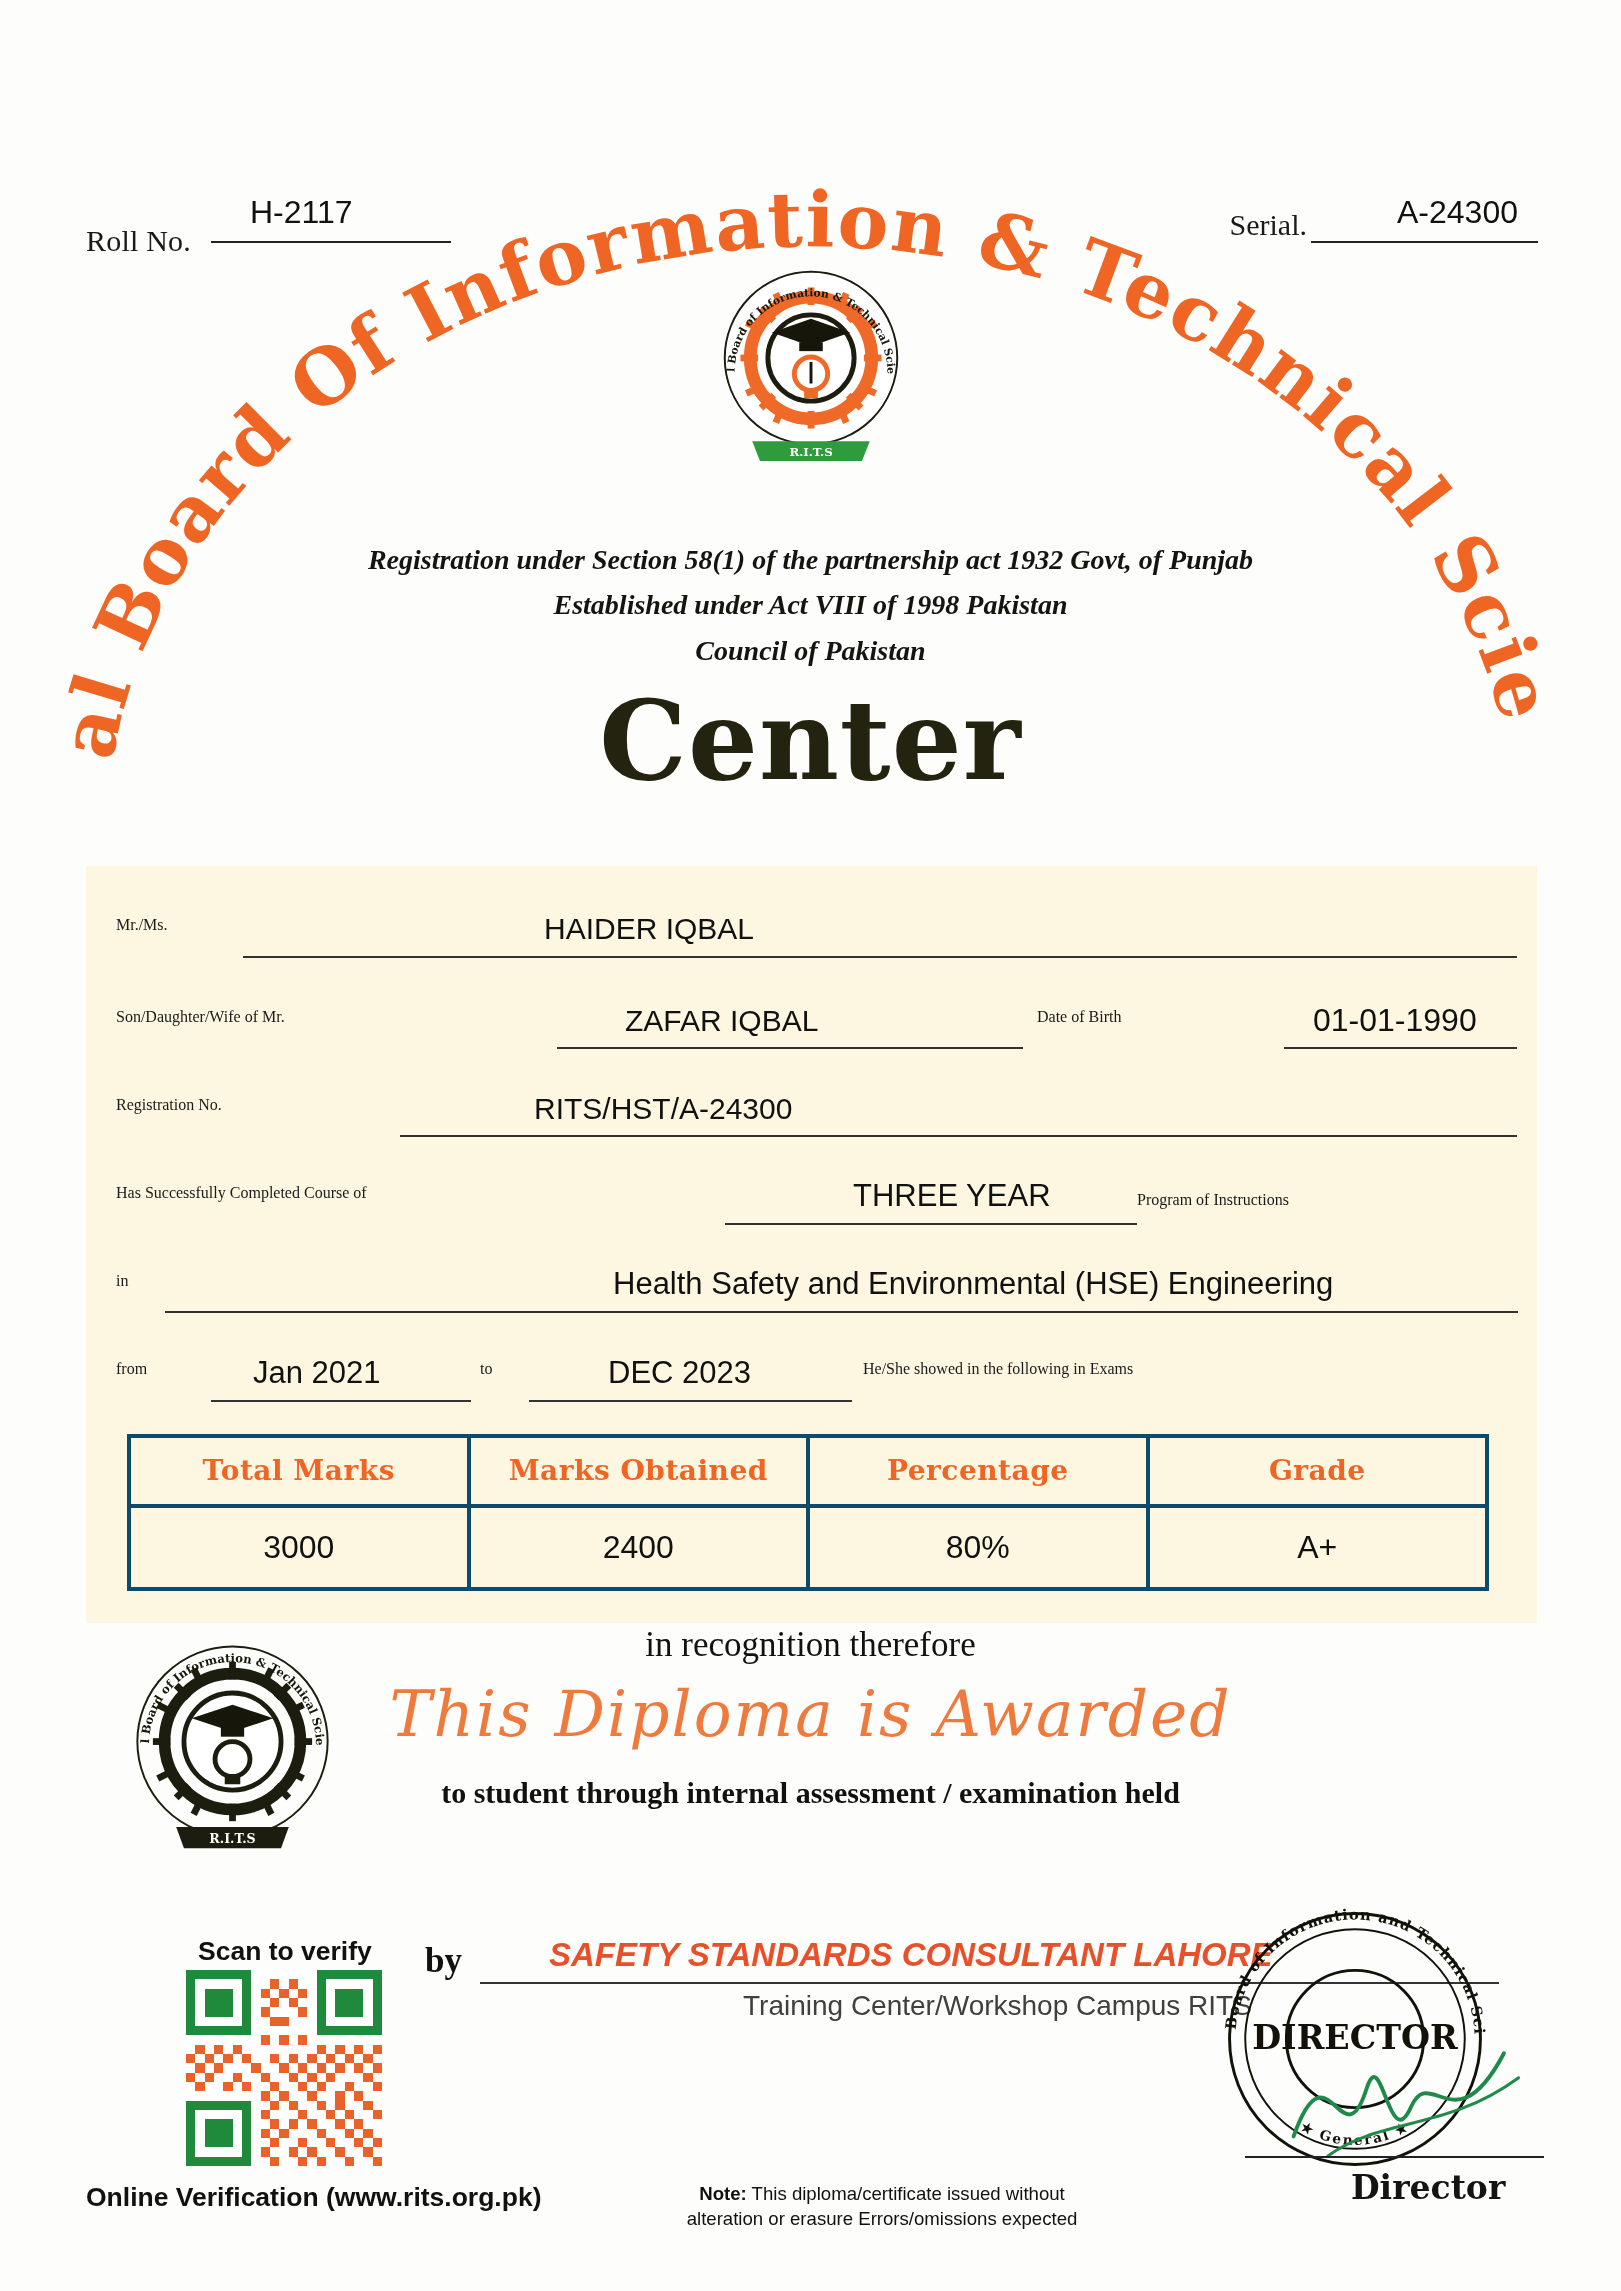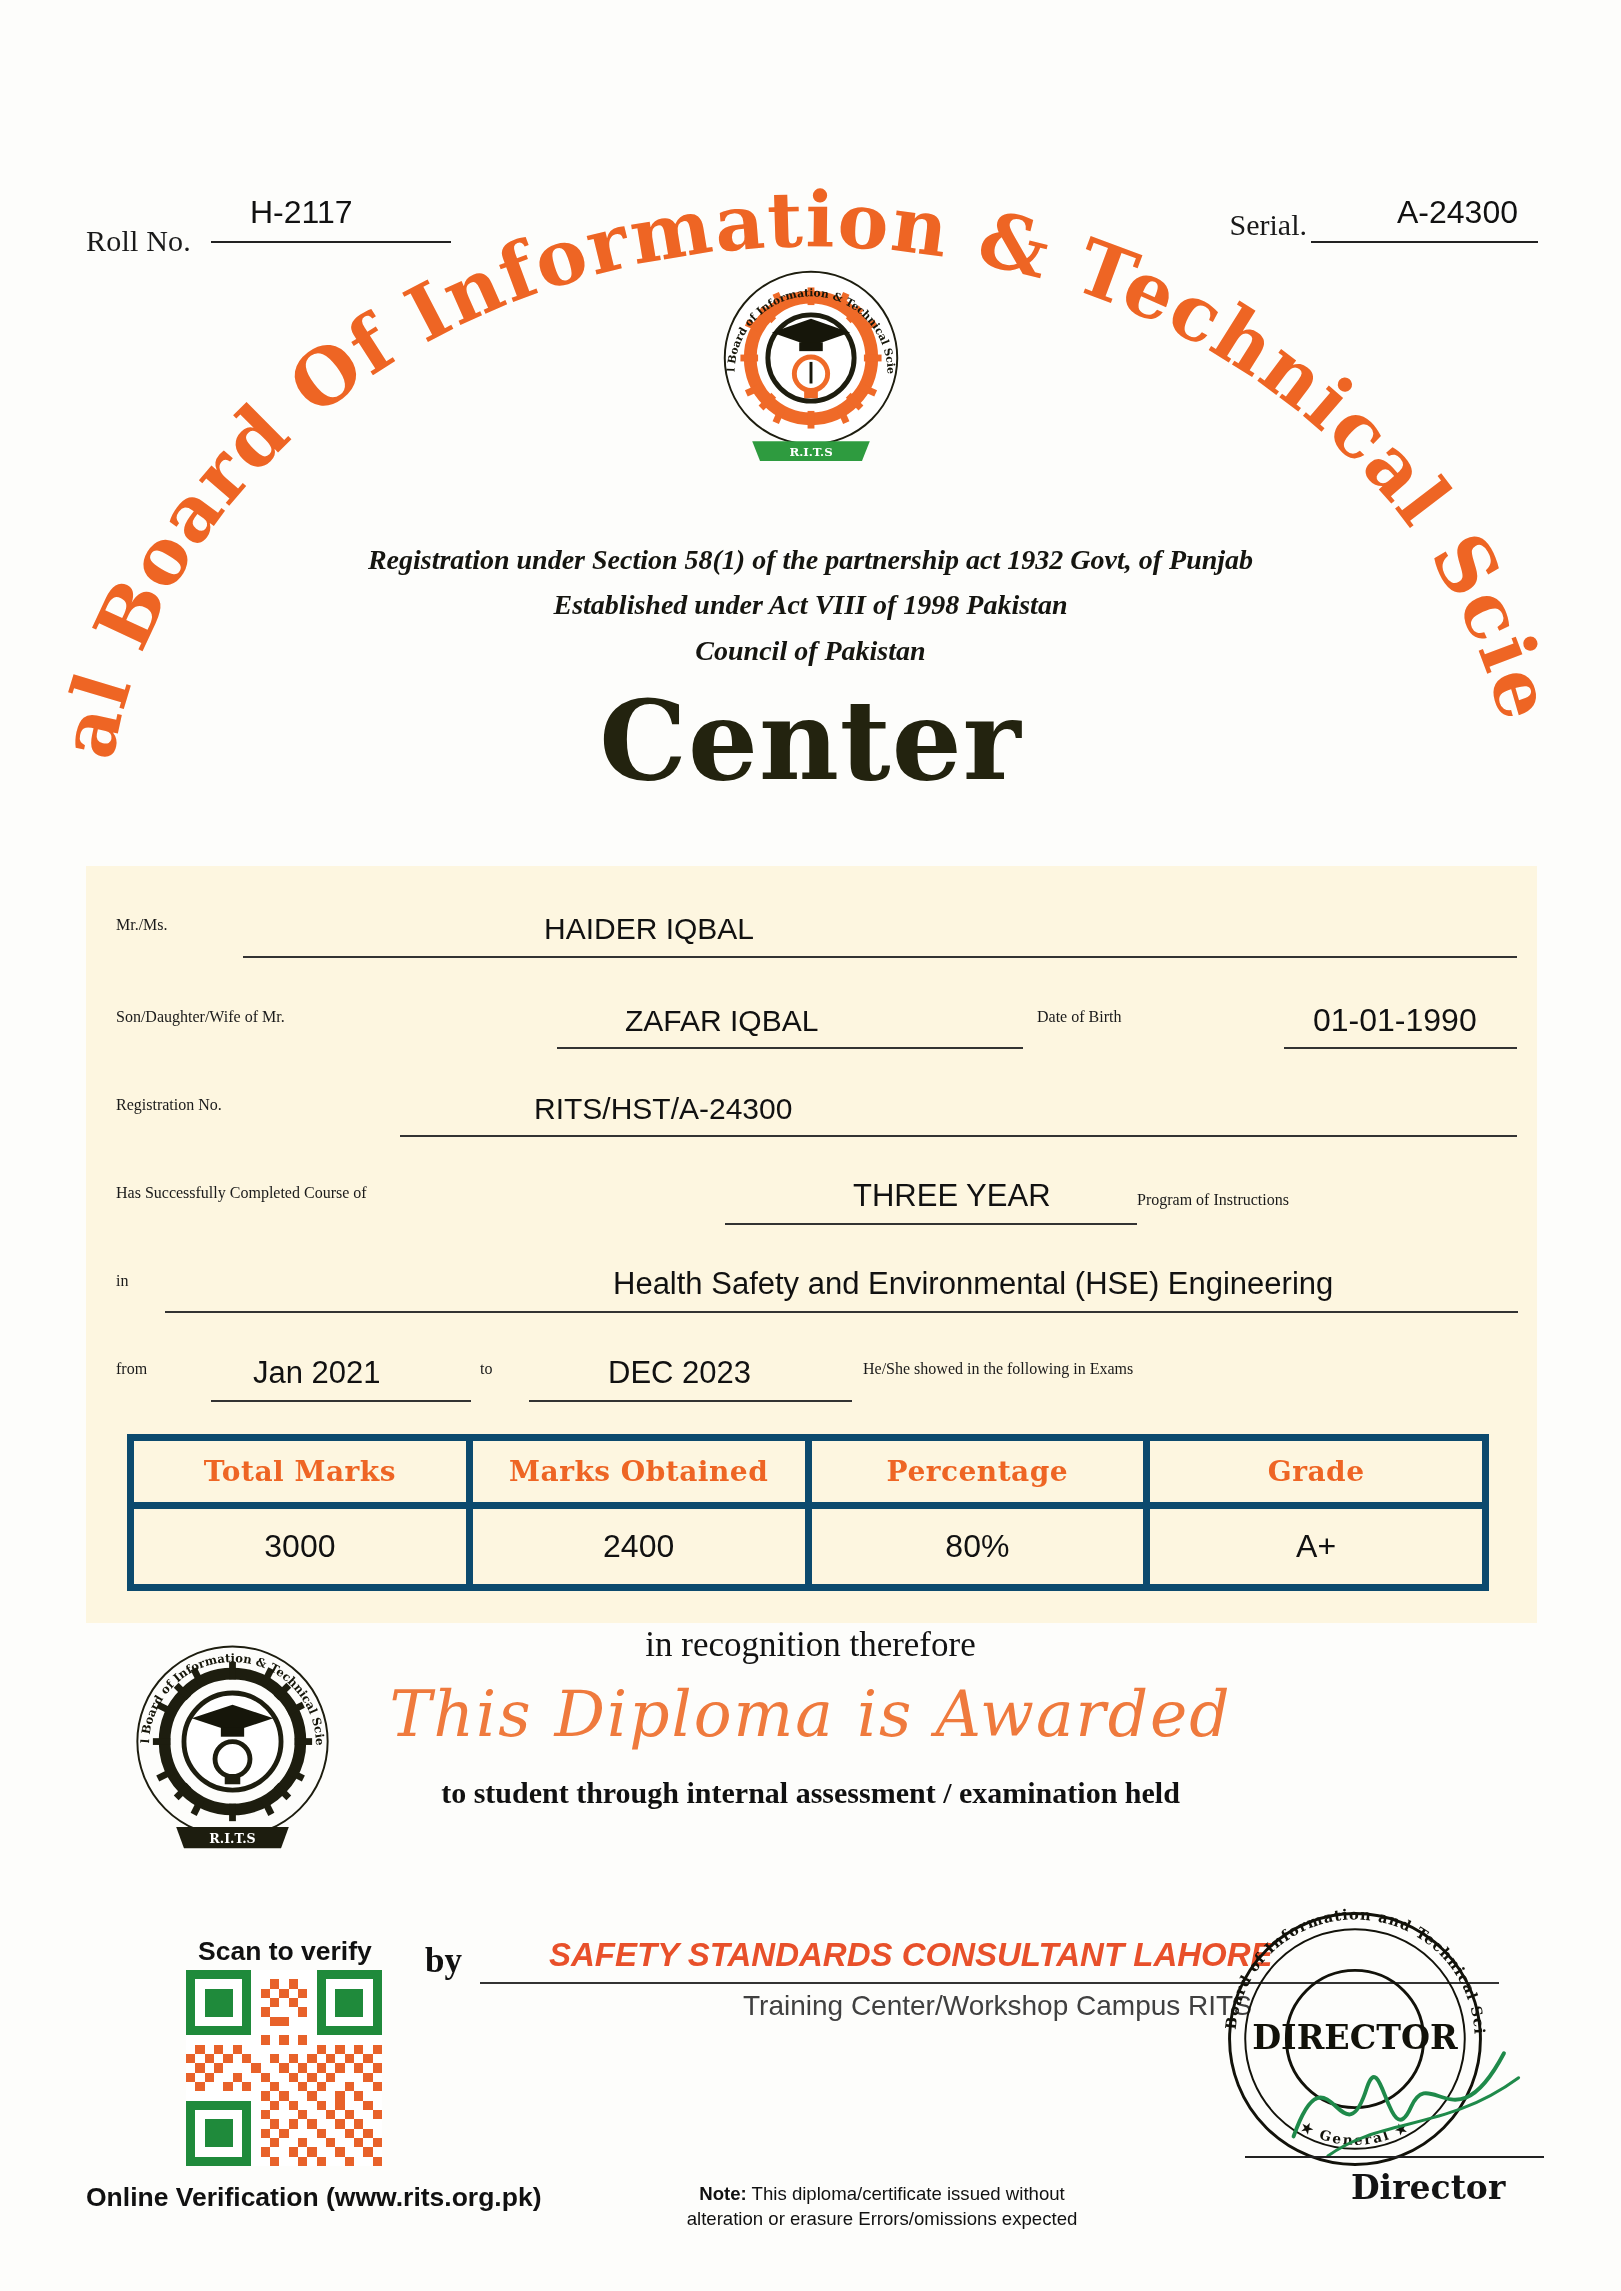--- a/index.html
+++ b/index.html
@@ -116,21 +116,21 @@
 
   
   .marks-table {
     position: absolute;
     left: 127px; top: 1434px;
     width: 1362px; height: 157px;
     border-collapse: collapse;
     background: #fdf6e0;
   }
   .marks-table td, .marks-table th {
-    border: 7px solid #0c4a6e;
+    border: 4px solid #0c4a6e;
     text-align: center;
     padding: 7px;
     height: 67px;
   }
   .marks-table th {
     font-family: "DejaVu Serif", serif;
     font-weight: bold;
     font-size: 28px;
     color: #ee6524;
     letter-spacing: 0.5px;

